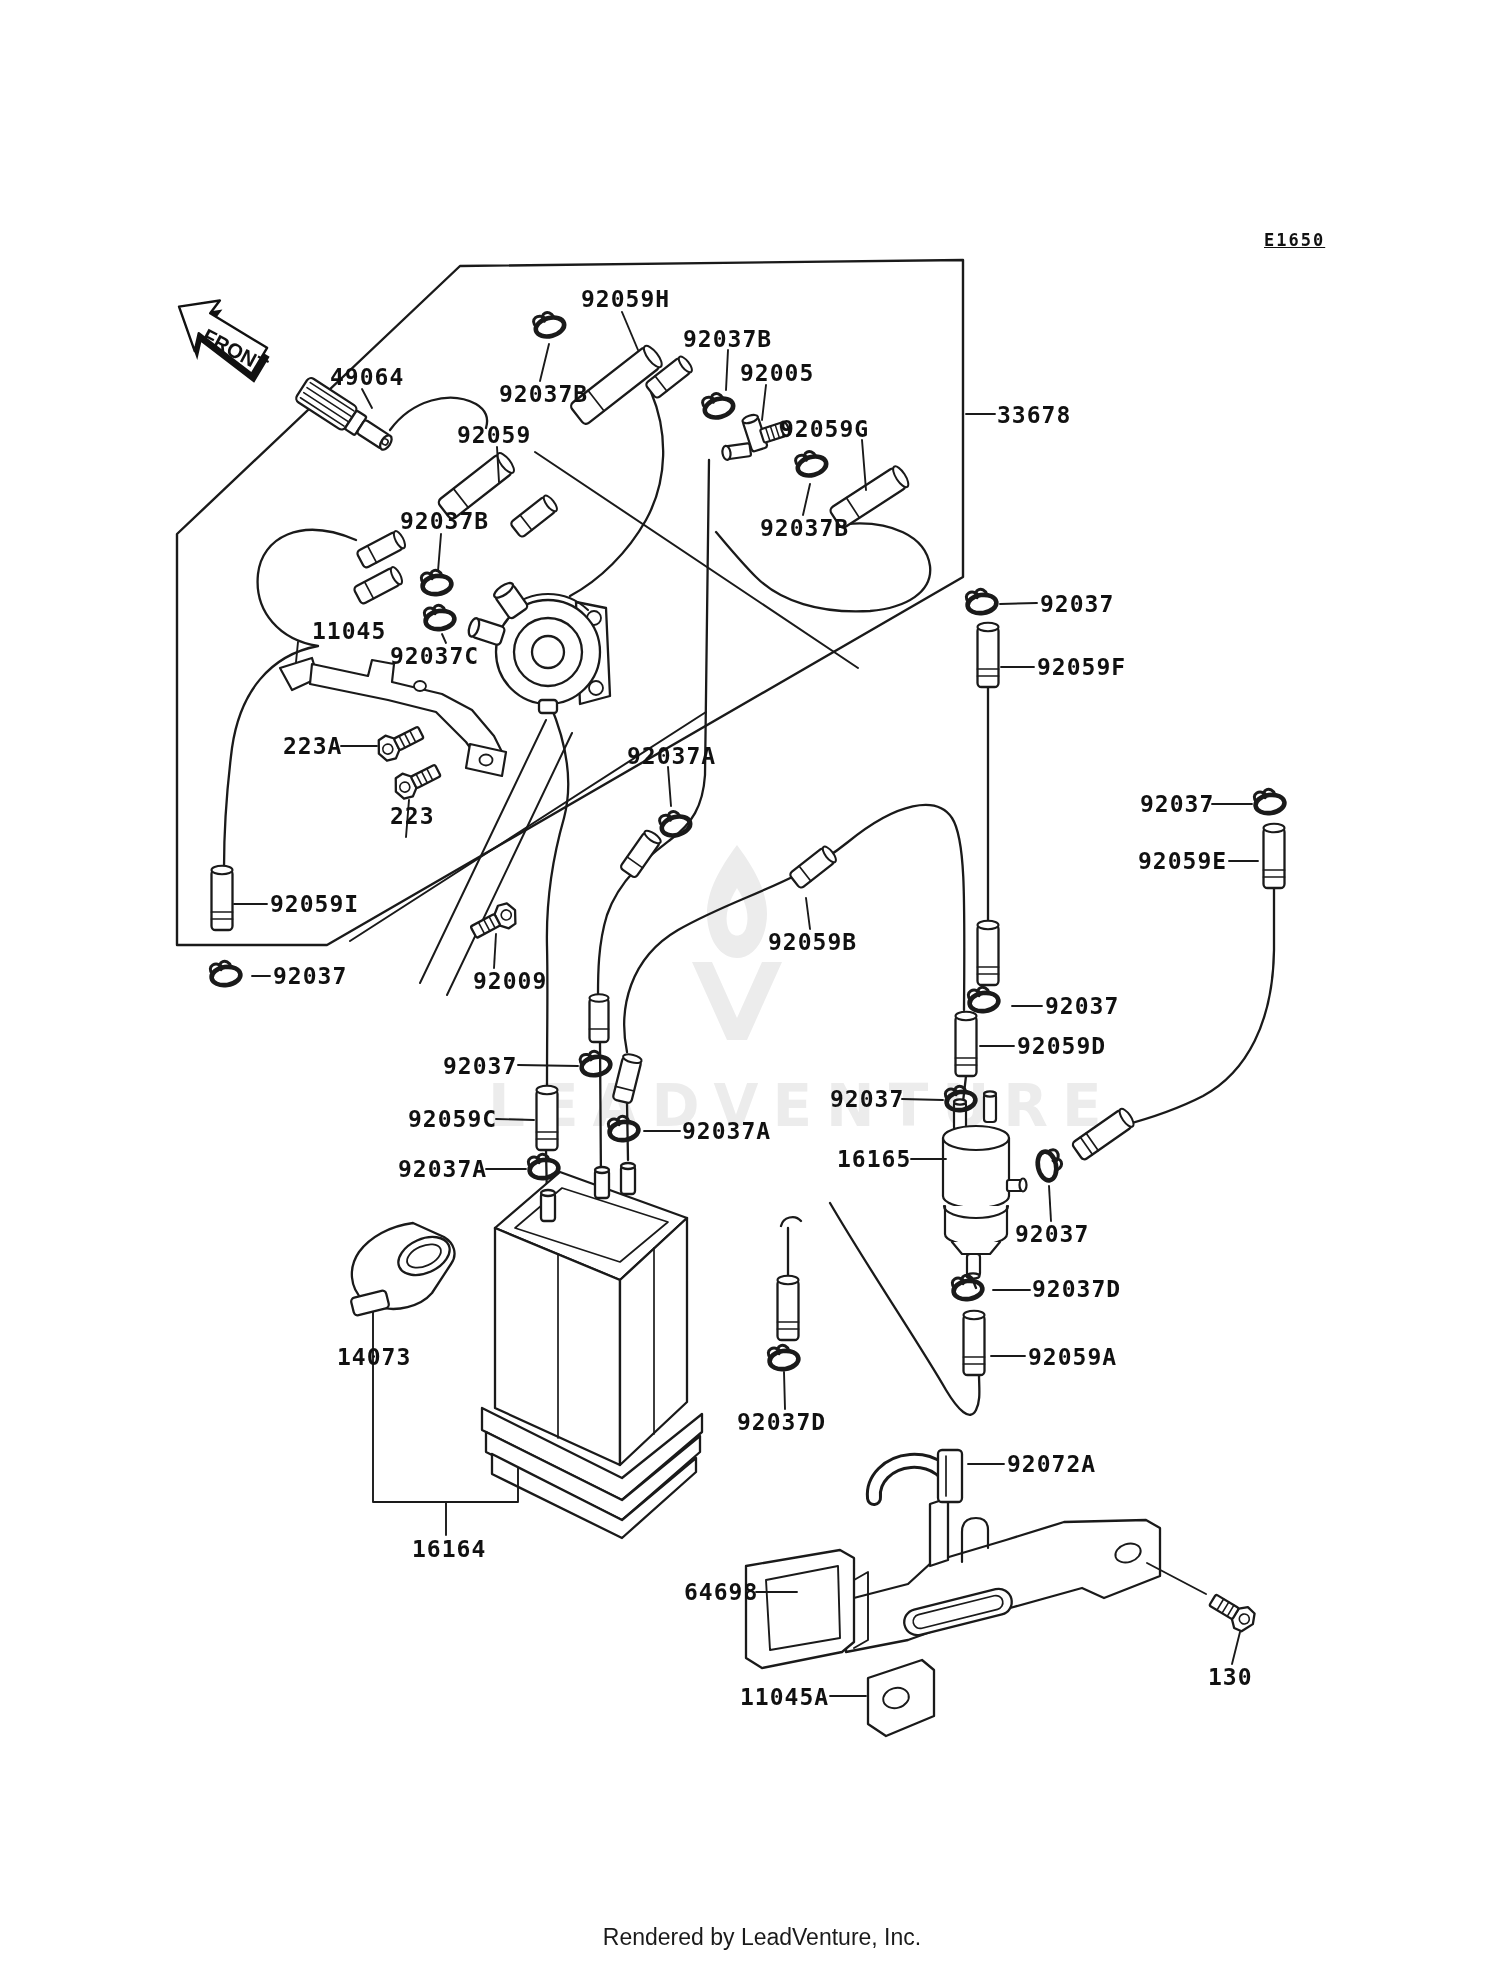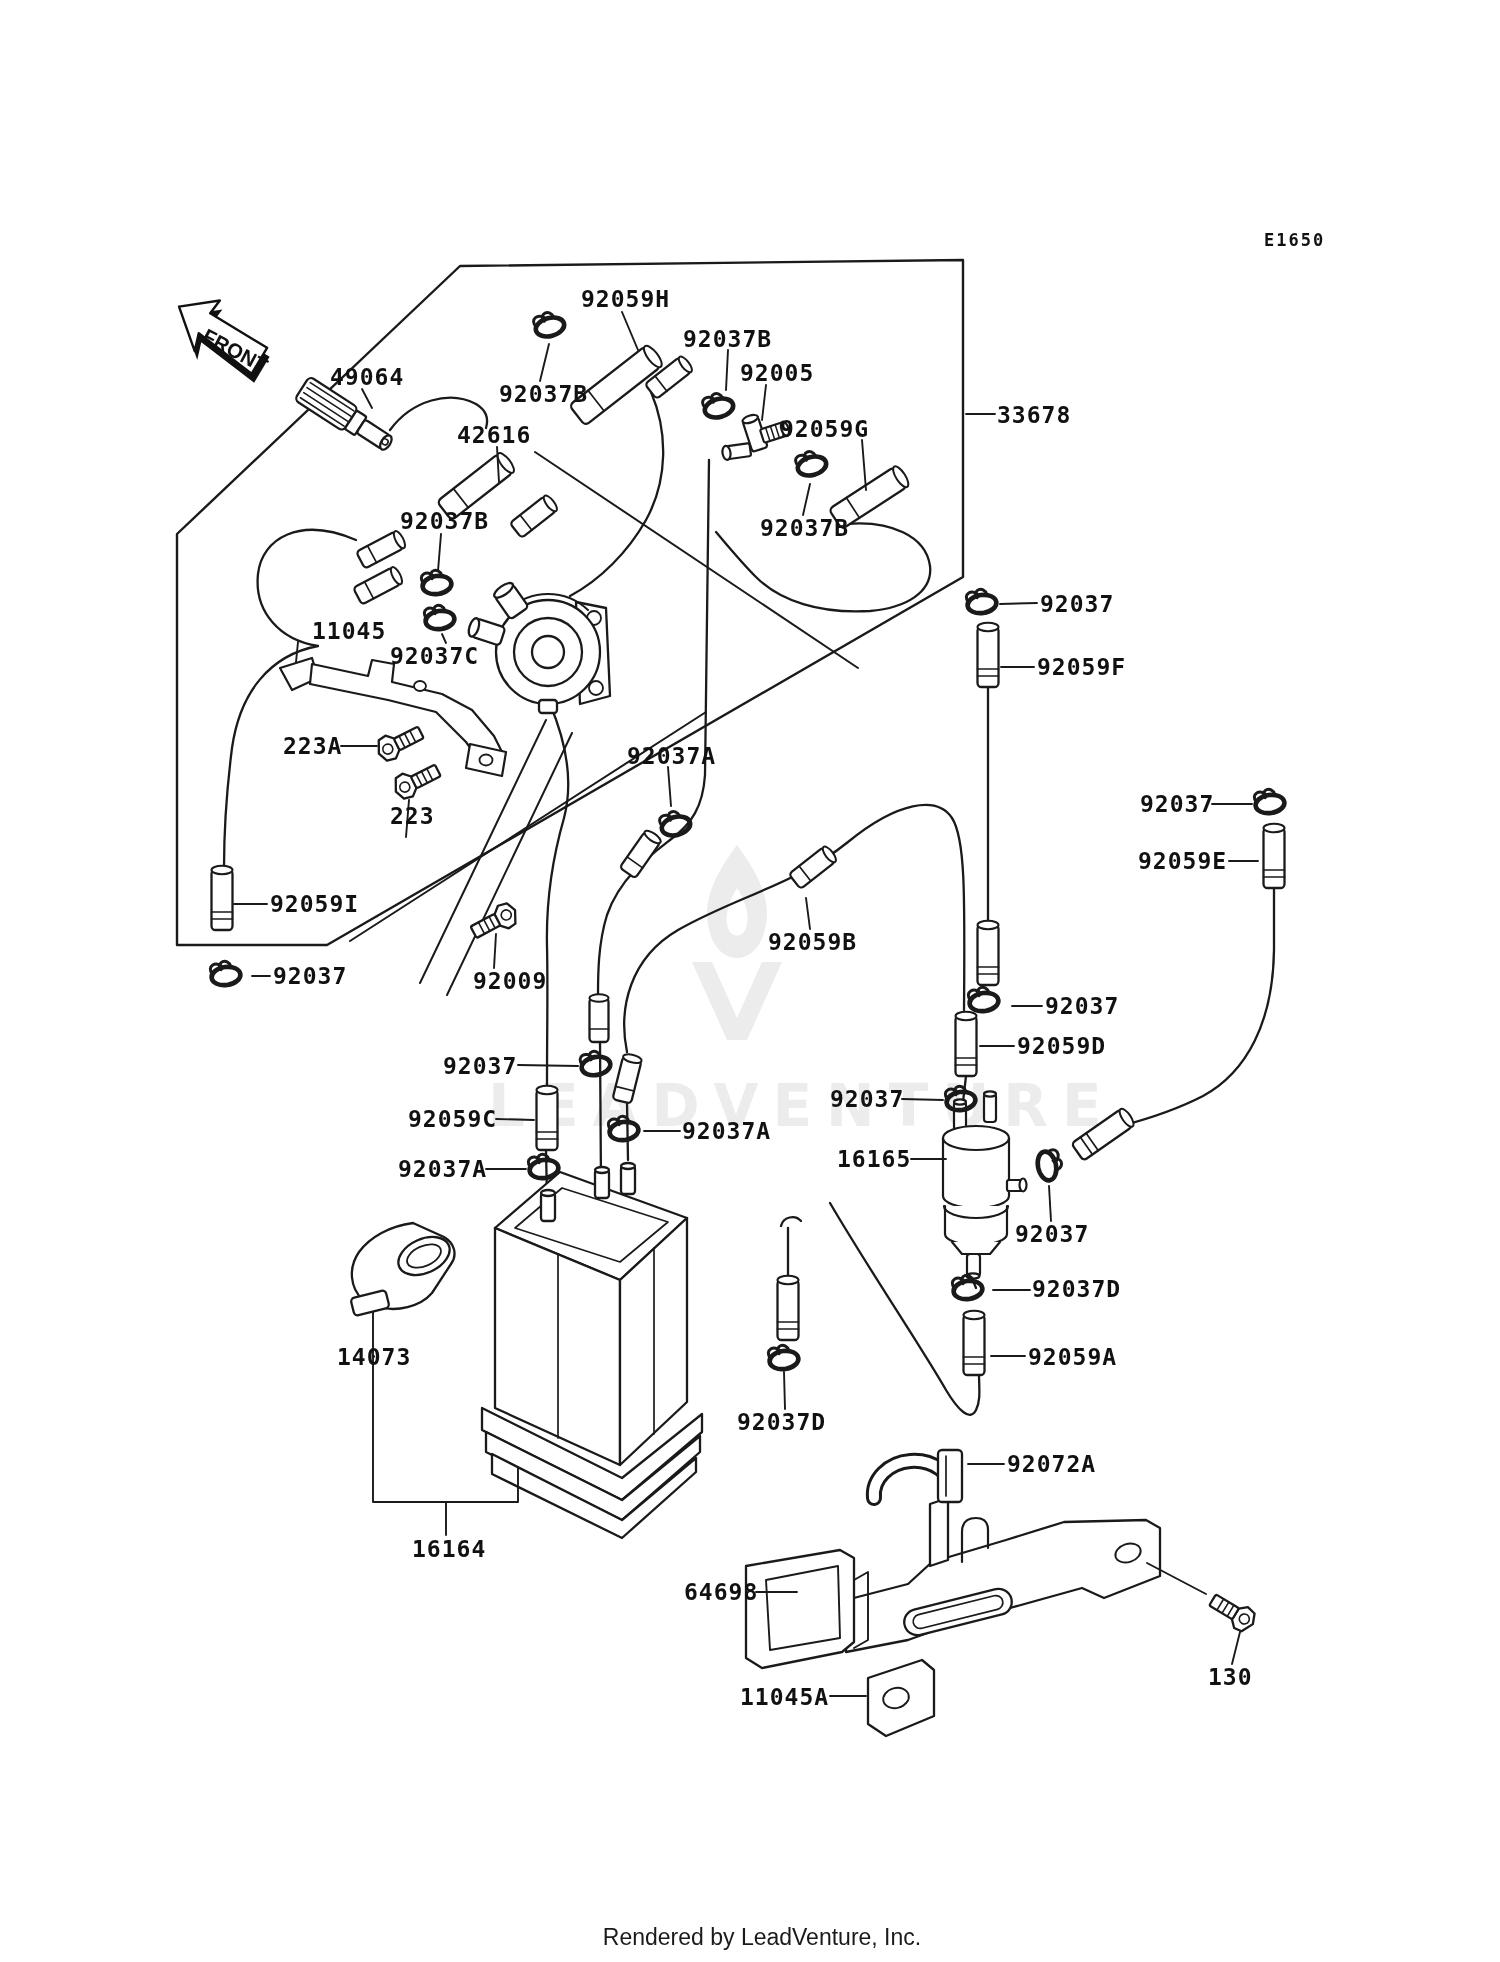--- a/index.html
+++ b/index.html
@@ -2,21 +2,21 @@
 <html><head>
 <meta charset="utf-8">
 <style>
   html,body{margin:0;padding:0;background:#fff;}
   #stage{position:relative;width:1500px;height:1962px;background:#fff;overflow:hidden;
          font-family:"DejaVu Sans Mono",monospace;}
   #art{position:absolute;left:0;top:0;}
   .lbl{position:absolute;font:700 23px "DejaVu Sans Mono",monospace;letter-spacing:1px;
        color:#111;white-space:nowrap;line-height:1;text-align:center;}
   .code{position:absolute;left:1264px;top:230px;font:700 17px "DejaVu Sans Mono",monospace;
-        letter-spacing:2px;color:#111;}
+        letter-spacing:2px;color:#111;text-decoration:underline;}
   .footer{position:absolute;left:12px;top:1924px;width:100%;text-align:center;
           font:400 23px "Liberation Sans",sans-serif;color:#1a1a1a;}
 </style>
 </head>
 <body>
 
 <div id="stage">
 
 <svg id="art" width="1500" height="1962" viewBox="0 0 1500 1962" stroke-linecap="round" stroke-linejoin="round">
   <defs>
@@ -301,21 +301,21 @@
     <polygon points="0,45 54,102 48,72 156,98 162,48 52,34 58,8" fill="#fff" stroke="#111" stroke-width="4"></polygon>
     <text x="56" y="82" font-family="Liberation Sans, sans-serif" font-weight="bold" font-size="34" fill="#111" transform="rotate(4 56 82)">FRONT</text>
   </g>
 </svg>
 
 <div class="lbl" style="left:330px;top:366px">49064</div>
 <div class="lbl" style="left:581px;top:288px">92059H</div>
 <div class="lbl" style="left:499px;top:383px">92037B</div>
 <div class="lbl" style="left:683px;top:328px">92037B</div>
 <div class="lbl" style="left:740px;top:362px">92005</div>
-<div class="lbl" style="left:457px;top:424px">42616</div>
+<div class="lbl" style="left:457px;top:424px">92059</div>
 <div class="lbl" style="left:780px;top:418px">92059G</div>
 <div class="lbl" style="left:997px;top:404px">33678</div>
 <div class="lbl" style="left:760px;top:517px">92037B</div>
 <div class="lbl" style="left:400px;top:510px">92037B</div>
 <div class="lbl" style="left:312px;top:620px">11045</div>
 <div class="lbl" style="left:390px;top:645px">92037C</div>
 <div class="lbl" style="left:283px;top:735px">223A</div>
 <div class="lbl" style="left:390px;top:805px">223</div>
 <div class="lbl" style="left:1040px;top:593px">92037</div>
 <div class="lbl" style="left:1037px;top:656px">92059F</div>

